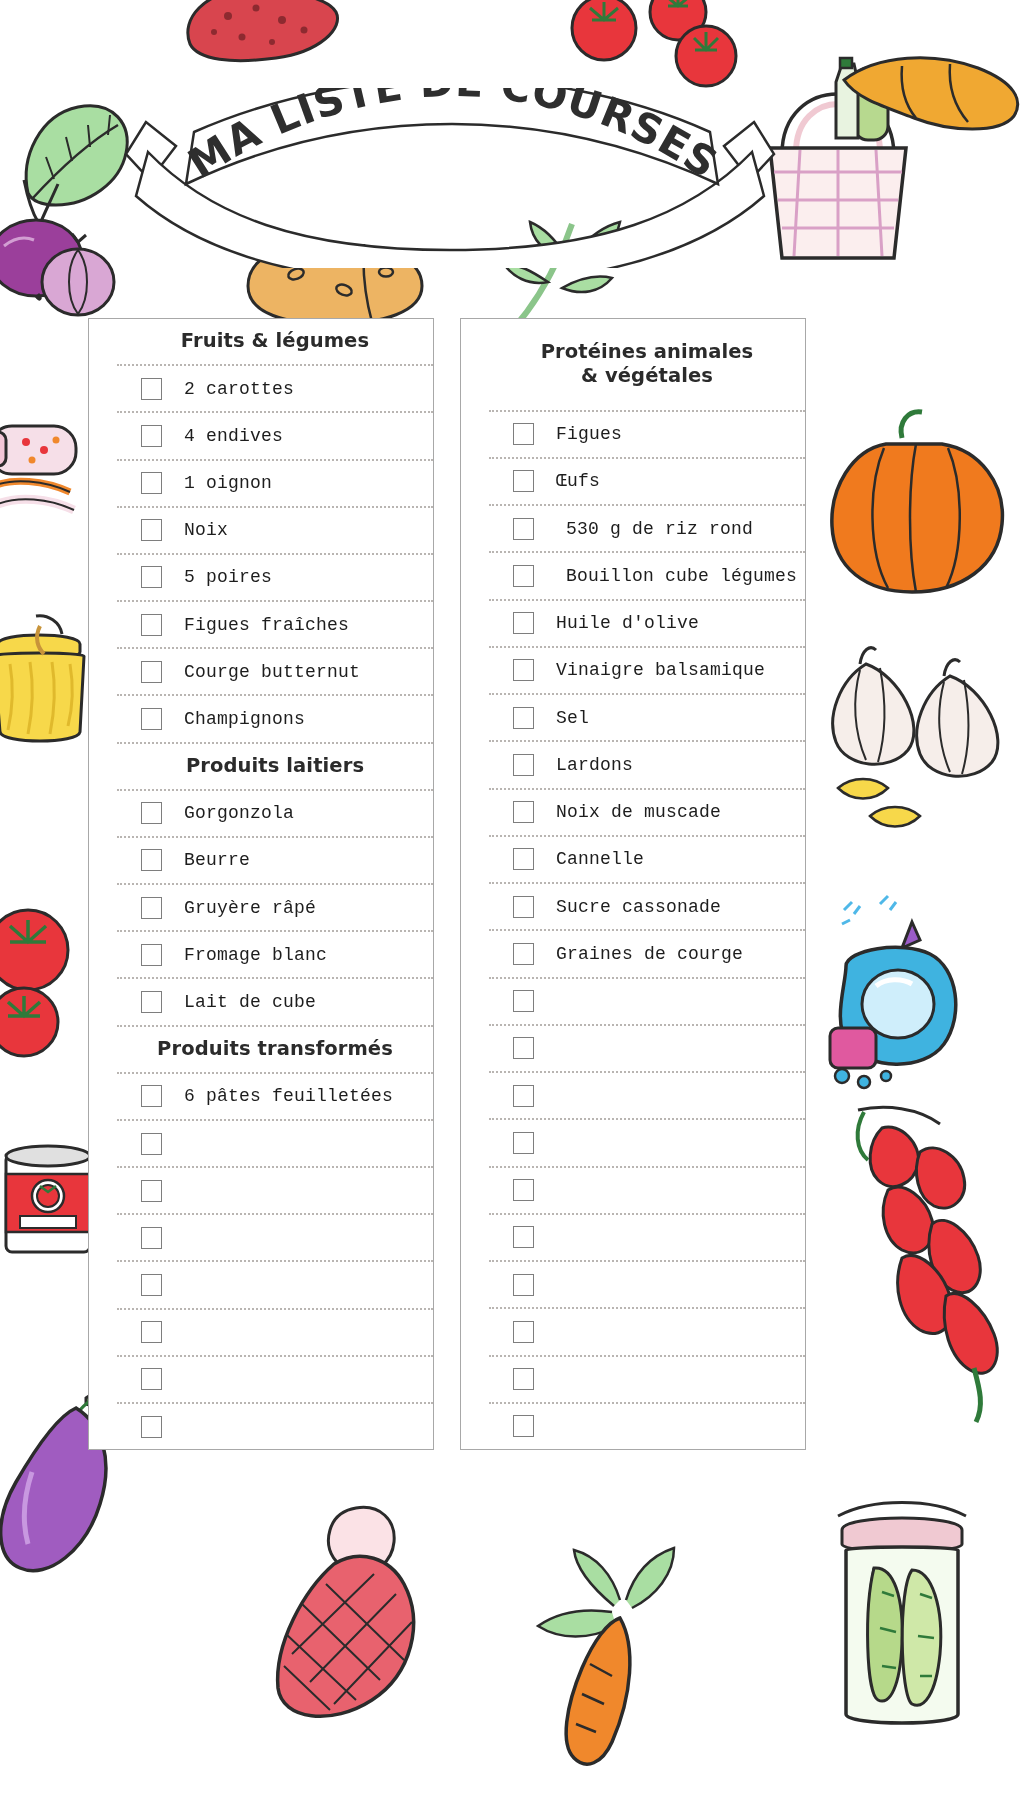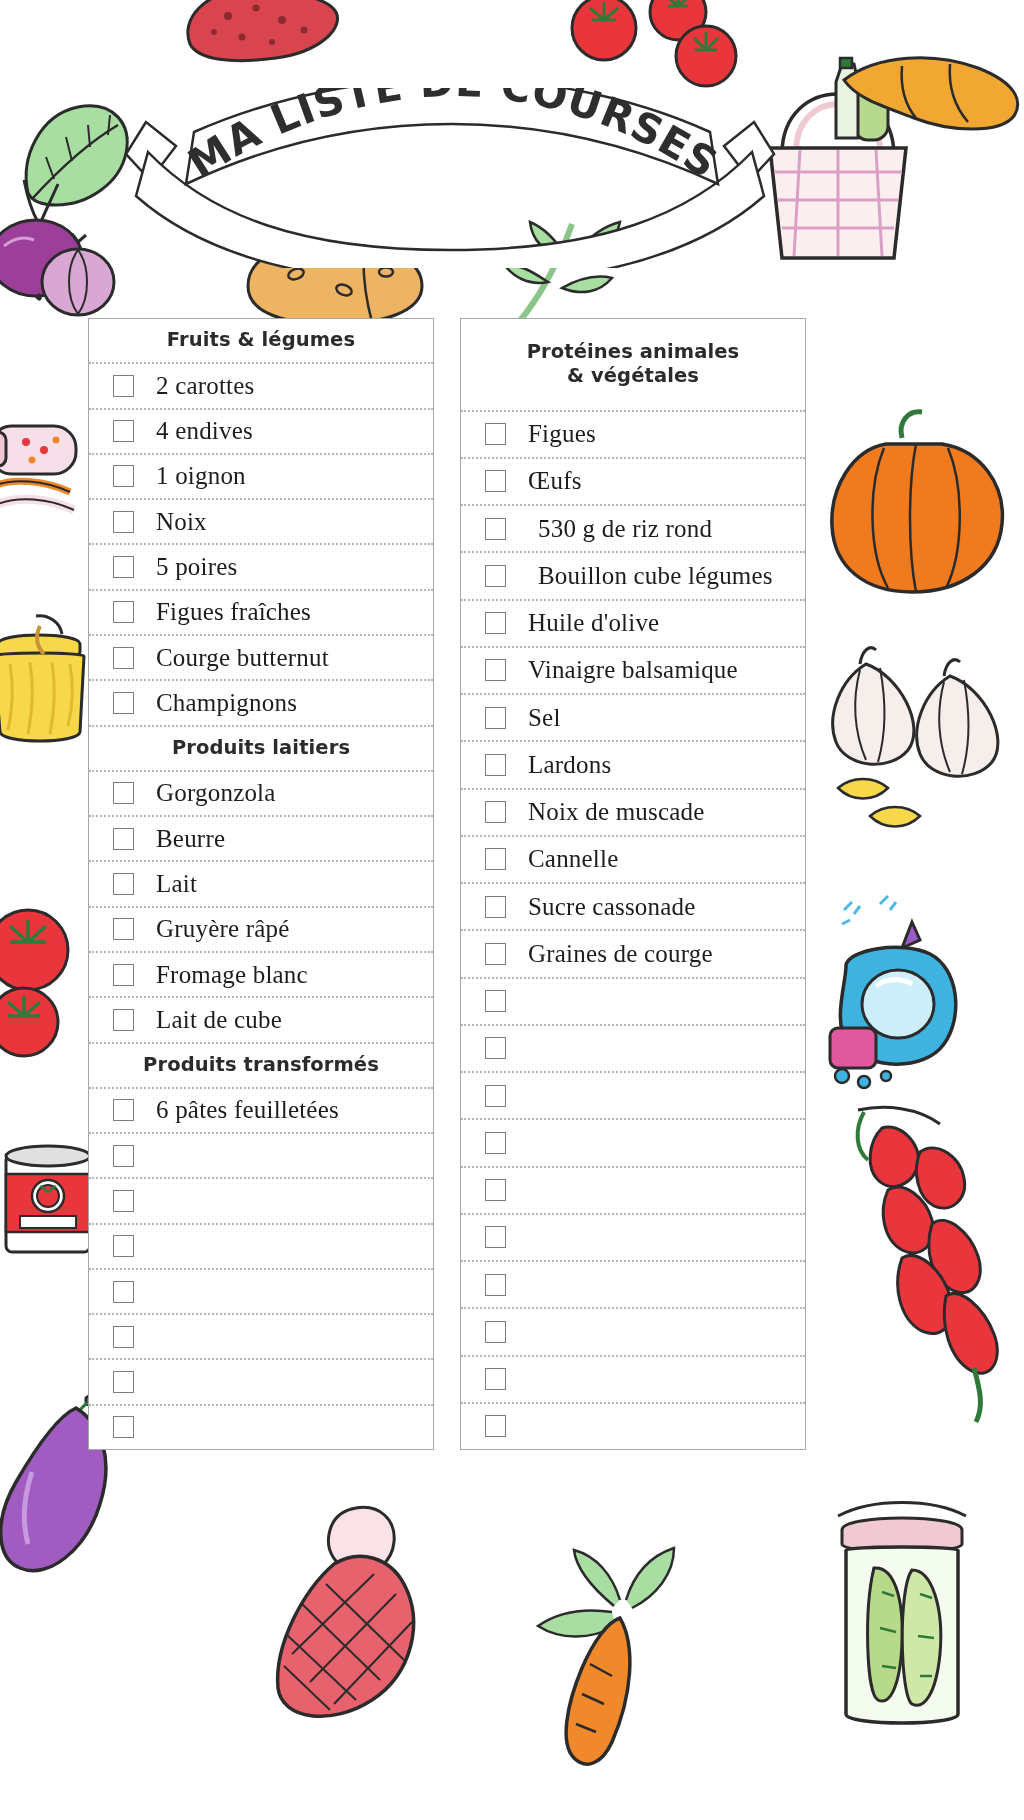--- a/index.html
+++ b/index.html
@@ -55,20 +55,21 @@
     display: flex;
     gap: 26px;
   }
   .panel {
     background: #ffffff;
     border: 1px solid #a8a8a8;
     flex: 1 1 0;
     display: flex;
     flex-direction: column;
     overflow: hidden;
+    padding-left: 28px;
   }
 
   .row {
     flex: 1 1 0;
     display: flex;
     align-items: center;
     border-bottom: 2px dotted #b9b5b2;
     min-height: 0;
     padding: 0 10px;
   }
@@ -92,22 +93,22 @@
   .cbox {
     width: 21px;
     height: 22px;
     border: 1px solid #7e7e7e;
     background: #fff;
     flex: 0 0 auto;
     margin-right: 10px;
     margin-left: 14px;
   }
   .label {
-    font-family: Liberation Serif, serif;
-    font-size: 25px;
+    font-family: Liberation Mono, monospace;
+    font-size: 18px;
     color: #1d1d1d;
     letter-spacing: 0.2px;
     white-space: nowrap;
   }
   .indent-1 .label { padding-left: 12px; }
   .indent-2 .label { padding-left: 22px; }
 </style>
 </head>
 <body>
 
@@ -402,24 +403,20 @@
         <div class="row item indent-1">
           <span class="cbox"></span>
           <span class="label">Gorgonzola</span>
         </div>
         <div class="row item indent-1">
           <span class="cbox"></span>
           <span class="label">Beurre</span>
         </div>
         <div class="row item indent-1">
           <span class="cbox"></span>
-          <span class="label">Lait</span>
-        </div>
-        <div class="row item indent-1">
-          <span class="cbox"></span>
           <span class="label">Gruyère râpé</span>
         </div>
         <div class="row item indent-1">
           <span class="cbox"></span>
           <span class="label">Fromage blanc</span>
         </div>
         <div class="row item indent-1">
           <span class="cbox"></span>
           <span class="label">Lait de cube</span>
         </div>

